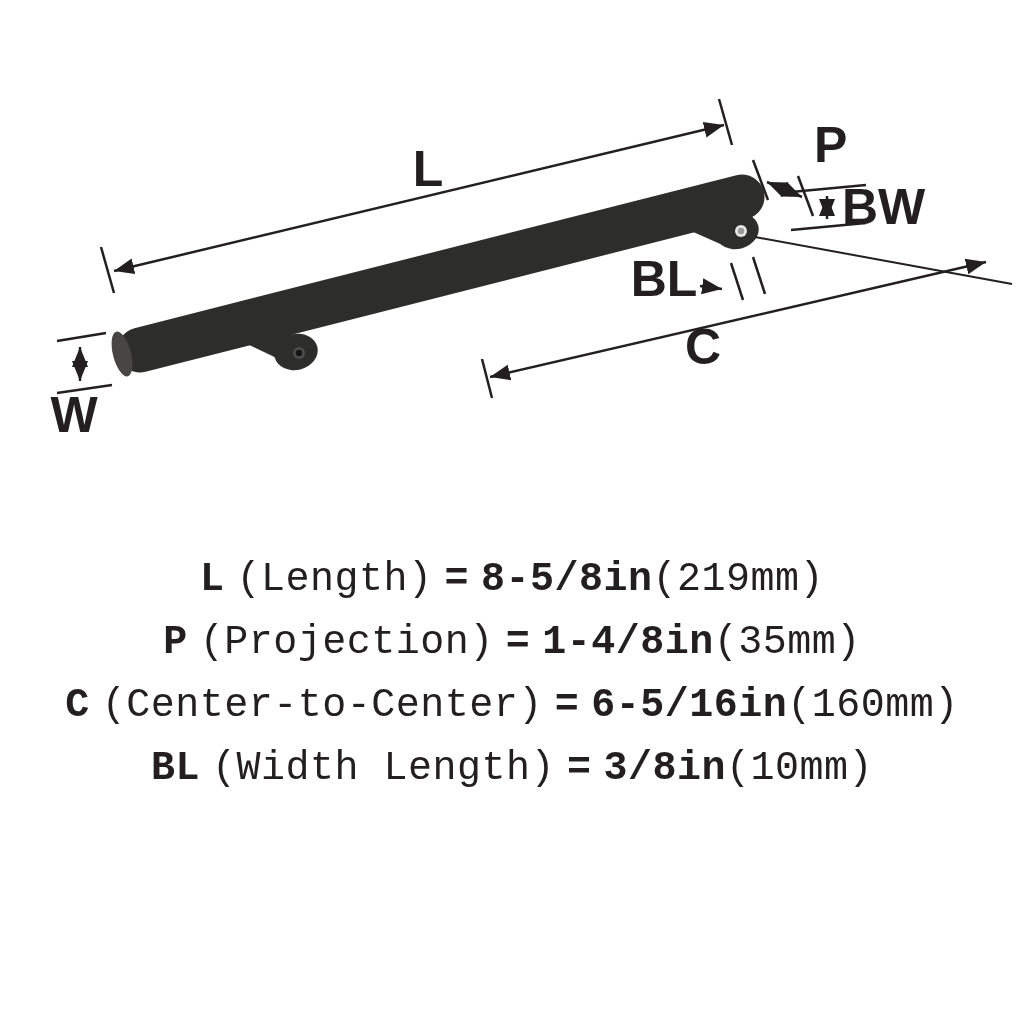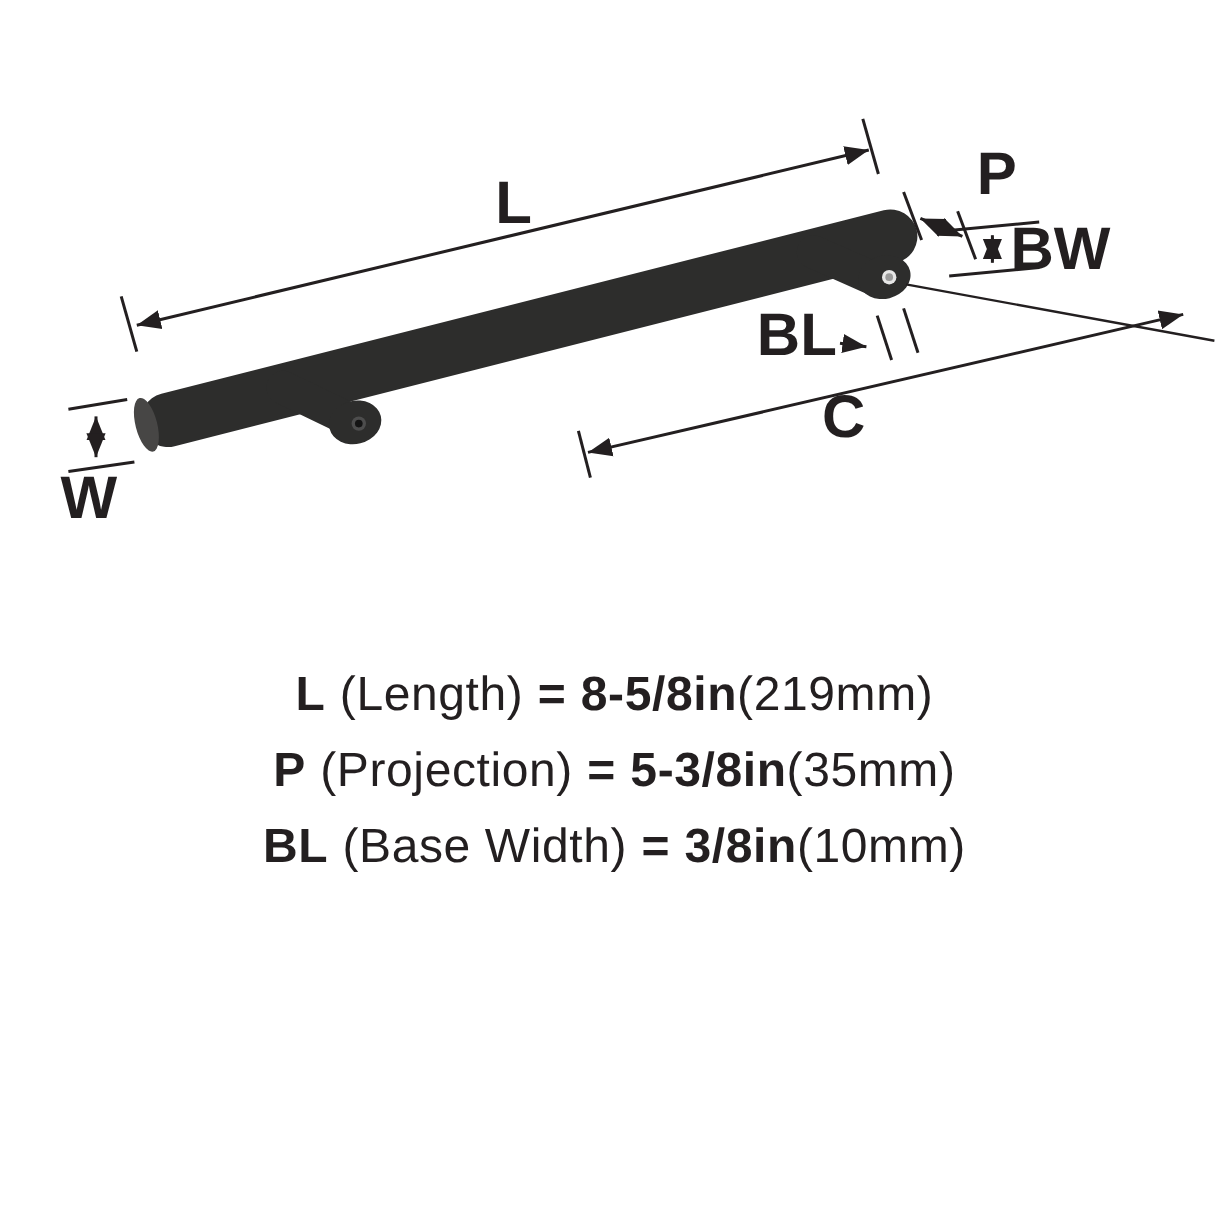--- a/index.html
+++ b/index.html
@@ -27,20 +27,21 @@
     font-size: 50px;
     fill: #231f20;
   }
   .spec-list {
     margin-top: 48px;
     text-align: center;
     font-size: 40px;
     line-height: 63px;
     letter-spacing: 0.5px;
     color: #231f20;
+    font-family: Liberation Mono, monospace;
   }
   .spec-row { margin: 0; white-space: nowrap; }
   .spec-row .b { font-weight: 700; }
   .spec-row .r { font-weight: 400; }
   .spec-row .sp { margin-right: 0.30em; }
 </style>
 </head>
 <body>
 
 <div class="stage">
@@ -115,17 +116,18 @@
         <text class="dim-label" x="842" y="224" text-anchor="start">BW</text>
         <text class="dim-label" x="664" y="296" text-anchor="middle">BL</text>
         <text class="dim-label" x="703" y="364" text-anchor="middle">C</text>
         <text class="dim-label" x="74" y="432" text-anchor="middle">W</text>
       </g>
     </svg>
   </div>
 
   <main class="spec-list">
     <p class="spec-row"><span class="b sp">L</span><span class="r sp">(Length)</span><span class="b sp">=</span><span class="b">8-5/8in</span><span class="r">(219mm)</span></p>
-    <p class="spec-row"><span class="b sp">P</span><span class="r sp">(Projection)</span><span class="b sp">=</span><span class="b">5-3/8in</span><span class="r">(35mm)</span></p>
-    <p class="spec-row"><span class="b sp">BL</span><span class="r sp">(Base Width)</span><span class="b sp">=</span><span class="b">3/8in</span><span class="r">(10mm)</span></p>
+    <p class="spec-row"><span class="b sp">P</span><span class="r sp">(Projection)</span><span class="b sp">=</span><span class="b">1-4/8in</span><span class="r">(35mm)</span></p>
+    <p class="spec-row"><span class="b sp">C</span><span class="r sp">(Center-to-Center)</span><span class="b sp">=</span><span class="b">6-5/16in</span><span class="r">(160mm)</span></p>
+    <p class="spec-row"><span class="b sp">BL</span><span class="r sp">(Width Length)</span><span class="b sp">=</span><span class="b">3/8in</span><span class="r">(10mm)</span></p>
   </main>
 
 </div>
 
 </body></html>

